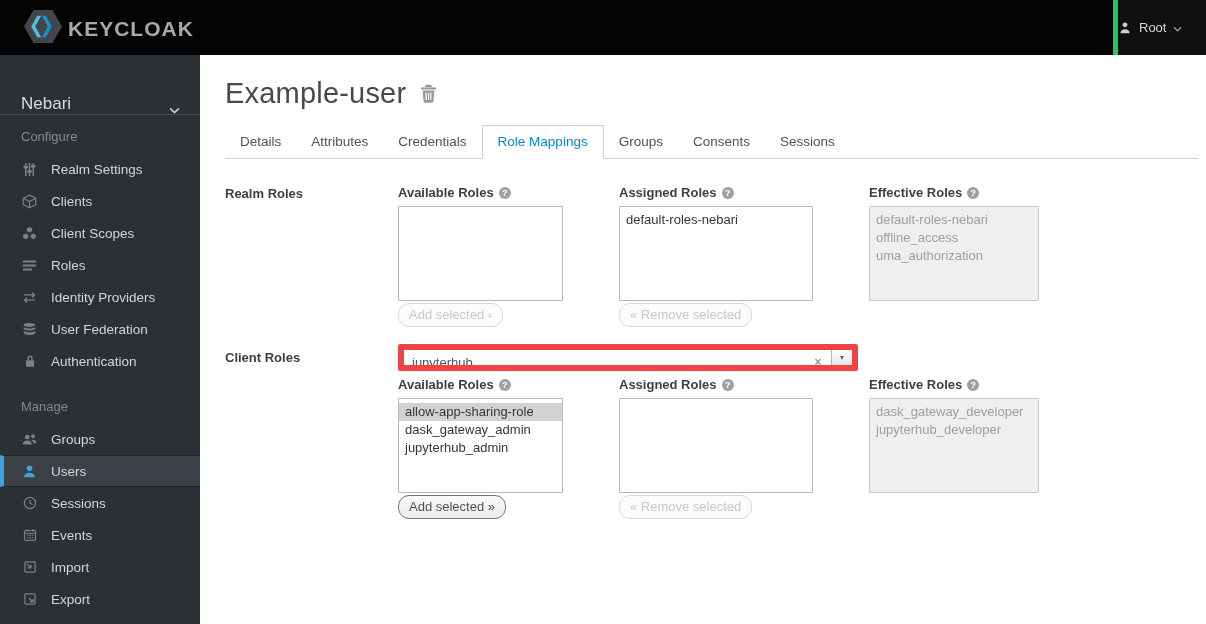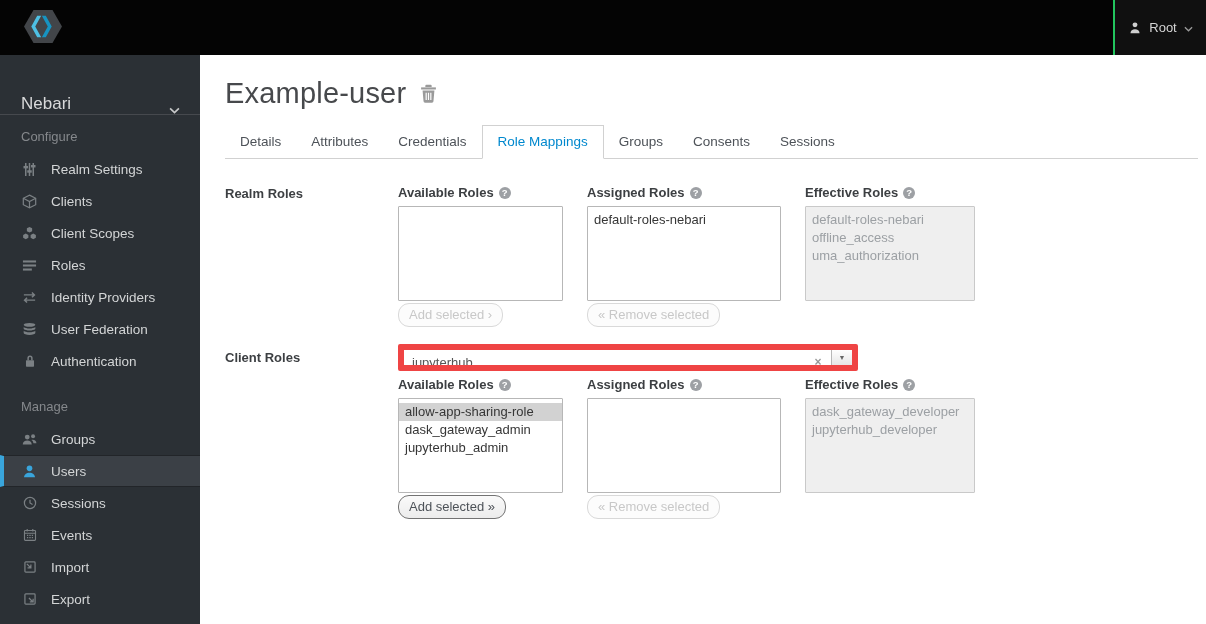--- a/index.html
+++ b/index.html
@@ -6,21 +6,21 @@
   html,body { width:1206px; height:624px; }
   body { font-family:"Liberation Sans", sans-serif; background:#fff; overflow:hidden; }
   .app { position:relative; width:1206px; height:624px; background:#fff; }
 
   
   .topbar { position:absolute; top:0; left:0; width:1206px; height:55px; background:#040404; z-index:5; }
   .logo { position:absolute; left:24px; top:10px; display:flex; align-items:center; gap:6px; cursor:pointer; }
   .logo-mark { display:block; }
   .logo-text { font-size:21px; font-weight:bold; color:#a7a9ac; letter-spacing:1px; }
   .user-menu { position:absolute; right:0; top:0; width:93px; height:55px; background:#101010;
-               border-left:2px solid #22c55e; display:flex; align-items:center; justify-content:center;
+               border-left:5px solid #22c55e; display:flex; align-items:center; 
                gap:7px; color:#d5d5d5; font-size:13px; cursor:pointer; }
   .user-menu .chev { color:#9a9a9a; }
 
   
   .sidebar { position:absolute; top:55px; left:0; width:200px; height:569px; background:#2b3035; }
   .realm-selector { height:60px; padding:0 20px 0 21px; display:flex; align-items:flex-end;
                     justify-content:space-between; color:#d8d9da; font-size:17px;
                     border-bottom:1px solid #46494e; cursor:pointer; }
   .nav-section-label { margin:14px 0 9px 21px; font-size:13px; color:#85888c; }
   .nav-item { height:32px; display:flex; align-items:center; padding-left:21px; cursor:pointer; color:#d3d5d6; }
@@ -43,21 +43,21 @@
   .tabs { display:flex; align-items:flex-end; margin:15px 8px 0 25px; border-bottom:1px solid #d1d1d1; }
   .tab { padding:8px 15px 9px; font-size:13.5px; color:#4d5258; cursor:pointer; white-space:nowrap; }
   .tab.active { color:#0088ce; background:#fff; border:1px solid #d1d1d1; border-bottom:1px solid #fff;
                 margin-bottom:-1px; }
 
   .form { margin:26px 0 0 25px; }
   .role-row, .combo-row { display:flex; align-items:flex-start; }
   .row-label { width:126px; margin-right:47px; text-align:left; font-size:13px; font-weight:bold;
                color:#3c3f42; line-height:16px; padding-top:1px; }
   .cols { display:flex; }
-  .col { margin-right:24px; }
+  .col { margin-right:56px; }
   .col-a { width:165px; } .col-b { width:194px; } .col-c { width:170px; margin-right:0; }
   .col-label { font-size:13px; font-weight:bold; color:#3c3f42; margin-bottom:5px; line-height:16px; }
   .help { display:inline-block; width:12px; height:12px; border-radius:50%; background:#9da0a4;
           color:#fff; font-size:9.5px; line-height:12px; text-align:center; font-weight:bold;
           margin-left:5px; vertical-align:1px; cursor:pointer; }
   .listbox { width:100%; height:95px; border:1px solid #b7b7b7; border-radius:1px; background:#fff;
              padding:4px 0; overflow:auto; }
   .listbox.disabled { background:#efefef; border-color:#c9c9c9; }
   .opt { font-size:13px; line-height:18px; padding:0 6px; color:#363636; white-space:nowrap; }
   .opt.selected { background:#d2d2d2; }
@@ -85,20 +85,21 @@
 
   <div class="topbar">
     <div class="logo">
       <span class="logo-mark">
         <svg width="38" height="33" viewBox="0 0 46 40">
           <polygon points="11.5,0 34.5,0 46,20 34.5,40 11.5,40 0,20" fill="#424549"></polygon>
           <polygon points="16,7 20.8,7 13.6,20 20.8,33 16,33 8.8,20" fill="#4ec0e4"></polygon>
           <polygon points="21.6,7 26.4,7 33.6,20 26.4,33 21.6,33 28.8,20" fill="#1793c1"></polygon>
         </svg>
       </span>
+      <span class="logo-text">KEYCLOAK</span>
     </div>
     <div class="user-menu">
       <span style="display:flex;color:#cfcfcf;">
         <svg width="14" height="14" viewBox="0 0 16 16" fill="currentColor">
             <circle cx="8" cy="4.4" r="2.8"></circle>
             <path d="M2.8 14c0-3 2.3-4.6 5.2-4.6s5.2 1.6 5.2 4.6z"></path>
           </svg>
       </span>
       <span>Root</span>
       <span class="chev">

